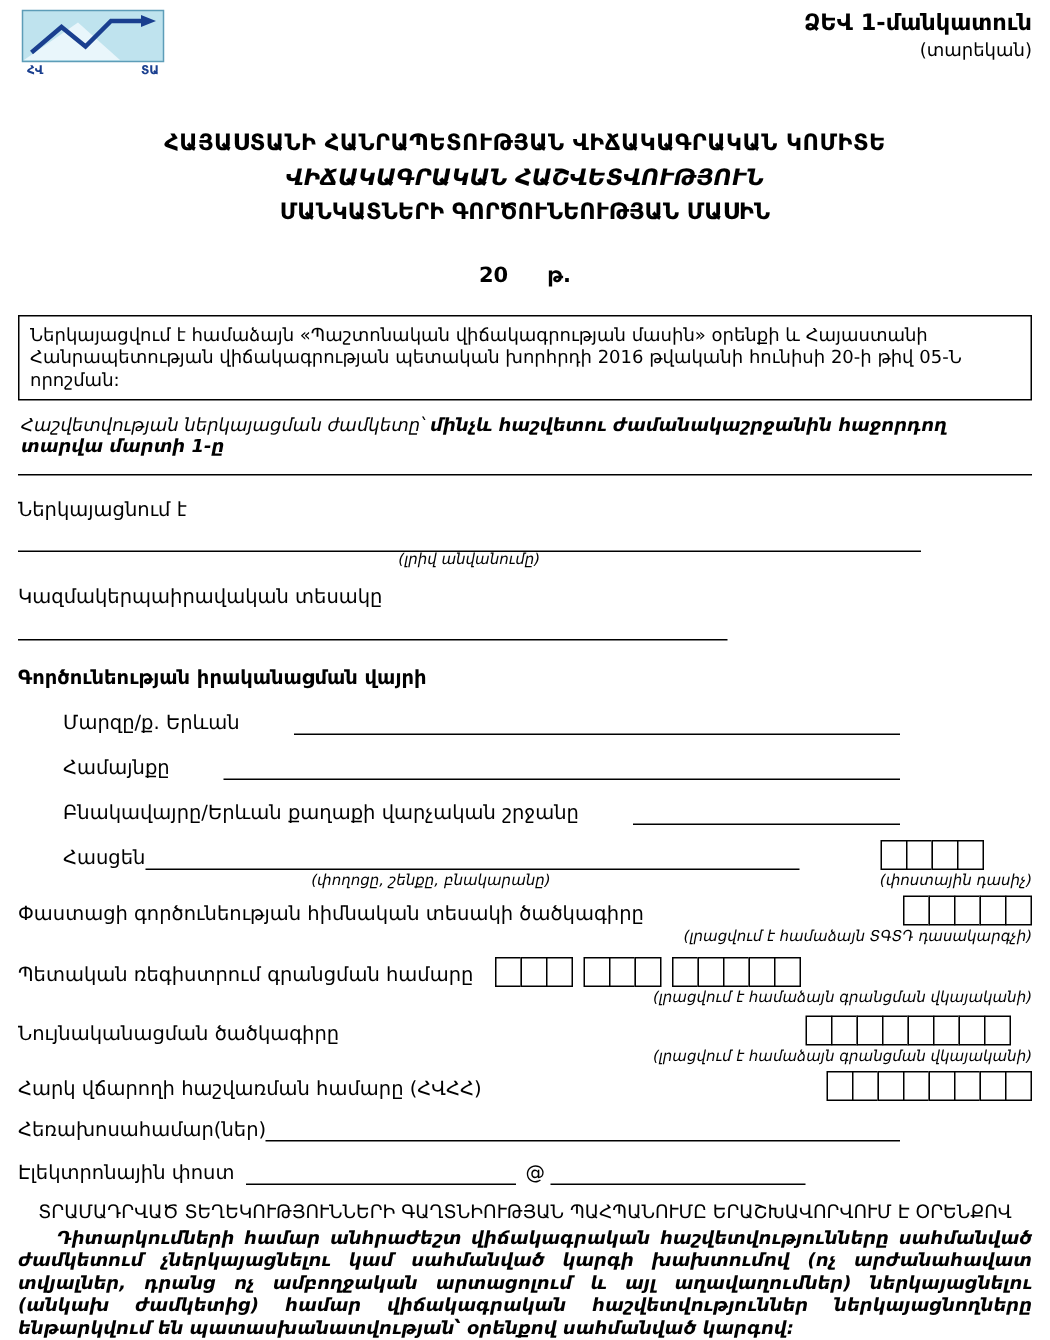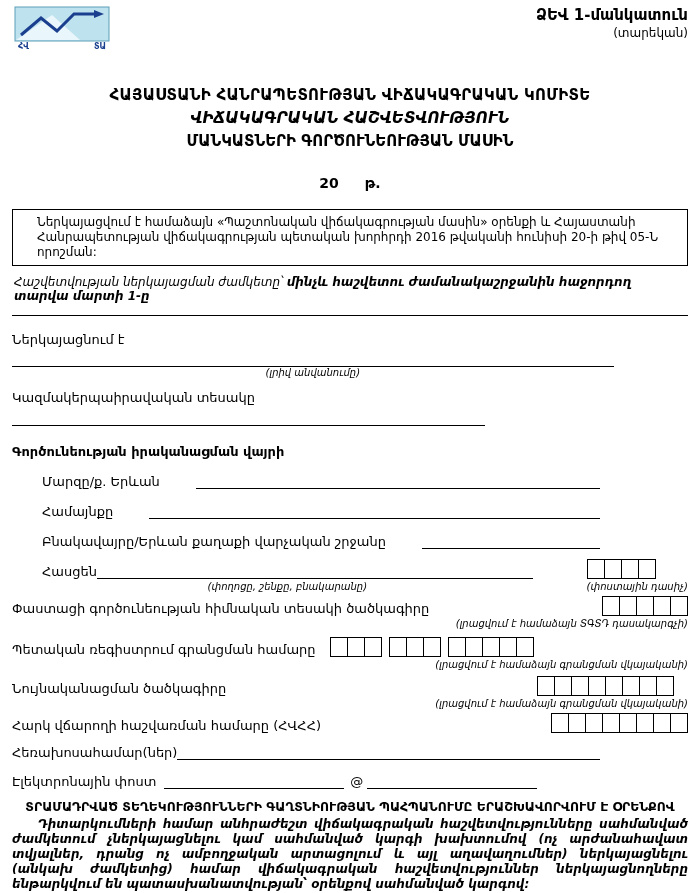--- a/index.html
+++ b/index.html
@@ -21,21 +21,21 @@
   
   .titles { text-align:center; margin-top:12px; }
   .title1 { font-weight:bold; font-size:15px; letter-spacing:.3px;margin-top:32px; }
   .title2 { font-weight:bold; font-style:italic; font-size:15px; margin-top:5px; }
   .title3 { font-weight:bold; font-size:15px; margin-top:5px; }
 
   .year-line { text-align:center; margin:24px 0 18px 0; font-weight:bold; font-size:14px; }
   .year-blank { display:inline-block; width:26px; height:14px; }
 
   
-  .legal-box { border:1px solid #000; padding:5px 24px; font-size:12px; line-height:1.25; }
+  .legal-box { border:1px solid #000; padding:5px 7px; font-size:12px; line-height:1.25; }
   .deadline-row { border-bottom:1px solid #000; padding:9px 2px 12px 2px; font-size:12px;font-style:italic; }
   .b { font-weight:bold; }
 
   
   .lbl { white-space:nowrap; }
   .wl { border-bottom:1px solid #000; height:17px; display:inline-block; vertical-align:bottom; }
   .grow { flex:1 1 auto; }
   .frow { display:flex; align-items:flex-end; }
   .hint { font-size:10px; font-style:italic; color:#000; }
   .center { text-align:center; }
@@ -67,21 +67,21 @@
   .code-row.inline-cells .cells { margin-left:14px; }
   .hint-row { margin-top:2px; }
 
   .phone-row { margin-top:10px; }
   .phone-row .wl { margin-right:88px; }
   .email-row { margin-top:12px; }
   .email-row .wl.e1 { width:180px; }
   .email-row .wl.e2 { width:170px; }
   .email-row .at { margin:0 4px 0 6px; }
 
-  .guarantee { margin-top:10px; text-align:center; font-weight:bold; font-size:12.4px; }
+  .guarantee { margin-top:10px; text-align:center; font-weight:normal; font-size:12.4px; }
   .warning { margin-top:3px; font-weight:bold; font-style:italic; font-size:12px;
              text-align:justify; line-height:1.25; text-indent:26px; }
 </style>
 </head>
 <body>
 
 <div class="page">
 
   <div class="header">
     <div class="logo">

